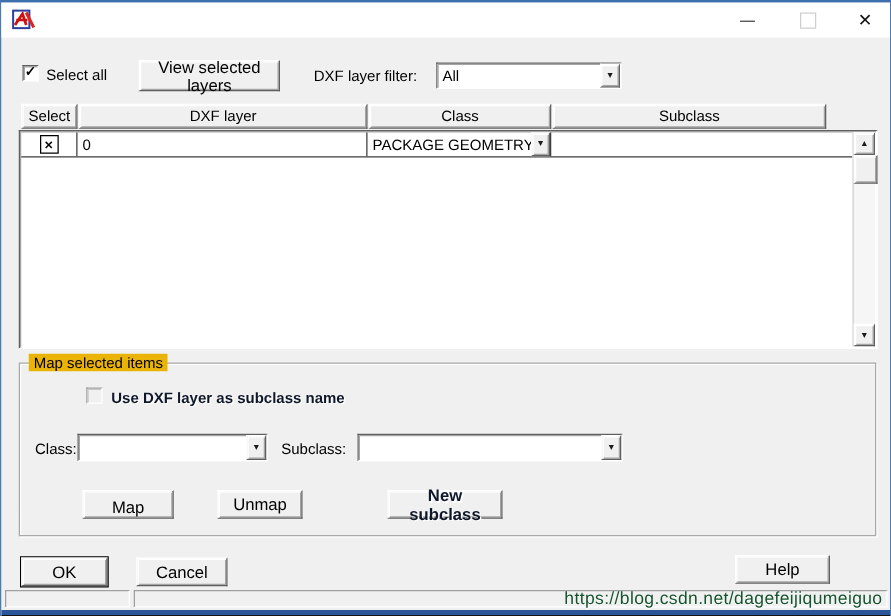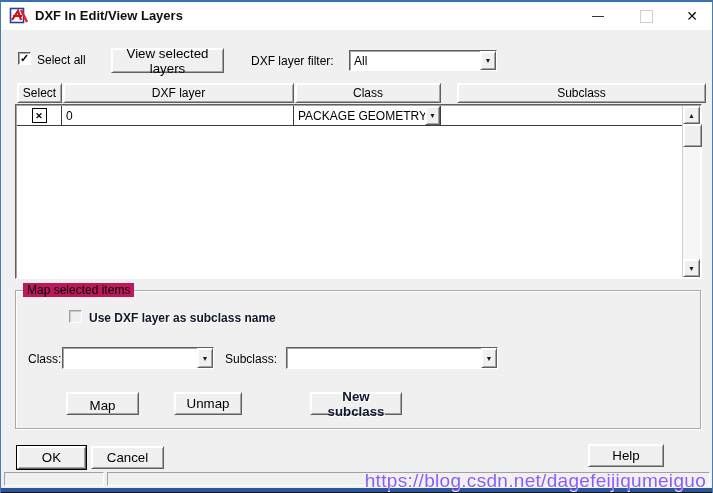--- a/index.html
+++ b/index.html
@@ -28,41 +28,40 @@
   .titlebar{left:0;top:0;width:100%;height:28px;background:#ffffff;}
   .title-text{left:34px;top:6px;font-size:13px;font-weight:bold;color:#101010;}
   .caption-btn{top:0;height:28px;width:38px;display:flex;align-items:center;justify-content:center;}
   .disabledtxt{color:#0f172a;text-shadow:1px 1px 0 #ffffff;font-weight:bold;}
   .combo{display:flex;align-items:center;box-sizing:border-box;}
   .combo .txt{flex:1;padding-left:4px;white-space:nowrap;overflow:hidden;}
   .combo-arrow{width:16px;align-self:stretch;display:flex;align-items:center;justify-content:center;font-size:7px;color:#1a1a1a;}
   .checkbox{width:13px;height:13px;display:flex;align-items:center;justify-content:center;
     font-size:11px;font-weight:bold;line-height:1;box-sizing:border-box;}
   .groupbox{border:1px solid #a9a9a9;box-shadow:inset 1px 1px 0 #ffffff, 1px 1px 0 #ffffff;}
-  .group-legend{background:#be185d;padding:0 4px;}
+  .group-legend{background:#eab308;padding:0 4px;}
   .hdr{font-size:12px;}
   .cell{position:absolute;top:0;height:19px;display:flex;align-items:center;box-sizing:border-box;}
   .vline{border-right:1px solid #3c3c3c;}
   .status-panel{background:#f0f0f0;border:1px solid;border-color:#a0a0a0 #ffffff #ffffff #a0a0a0;box-sizing:border-box;}
-  .watermark{font-size:19px;color:#8b5cf6;text-shadow:0 1px 0 #ffffff;letter-spacing:.3px;white-space:nowrap;}
+  .watermark{font-size:14px;color:#14532d;text-shadow:0 1px 0 #ffffff;letter-spacing:.3px;white-space:nowrap;}
   .scroll-btn{font-size:7px;color:#1a1a1a;}
 </style>
 </head>
 <body>
 
 <div class="win">
 
   <div class="abs titlebar">
     <svg class="abs" style="left:8px;top:5px;" width="20" height="18" viewBox="0 0 20 18">
       <rect x="1.5" y="1.5" width="13" height="14" fill="#ffffff" stroke="#2a3f9e" stroke-width="1.6"></rect>
       <path d="M3 13 L9 4 L12 13" stroke="#cc1111" stroke-width="2.2" fill="none"></path>
       <path d="M4 9 L13 9" stroke="#cc1111" stroke-width="2" fill="none"></path>
       <path d="M12 3 L18 15" stroke="#dd2222" stroke-width="2.4" fill="none"></path>
     </svg>
-    <span class="abs title-text">DXF In Edit/View Layers</span>
     <div class="abs caption-btn" style="left:578px;">
       <span style="font-size:12px;color:#111;">—</span>
     </div>
     <div class="abs caption-btn" style="left:626px;">
       <span style="width:11px;height:11px;border:1px solid #cfcfcf;display:inline-block;"></span>
     </div>
     <div class="abs caption-btn" style="left:672px;">
       <span style="font-size:14px;color:#111;">✕</span>
     </div>
   </div>
@@ -87,21 +86,21 @@
 
   <button class="abs raised btn hdr" style="left:16px;top:81px;width:45px;height:20px;">
     <span>Select</span>
   </button>
   <button class="abs raised btn hdr" style="left:62px;top:81px;width:231px;height:20px;">
     <span>DXF layer</span>
   </button>
   <button class="abs raised btn hdr" style="left:294px;top:81px;width:146px;height:20px;">
     <span>Class</span>
   </button>
-  <button class="abs raised btn hdr" style="left:456px;top:81px;width:249px;height:20px;">
+  <button class="abs raised btn hdr" style="left:441px;top:81px;width:219px;height:20px;">
     <span>Subclass</span>
   </button>
 
   <div class="abs sunken" style="left:14px;top:102px;width:687px;height:175px;background:#ffffff;">
 
     <div class="abs" style="left:1px;top:1px;right:19px;height:19px;border-bottom:1px solid #3c3c3c;">
       <div class="cell vline" style="left:0;width:45px;justify-content:center;">
         <span style="width:13px;height:13px;border:1px solid #000;background:#fff;display:flex;align-items:center;justify-content:center;font-size:9px;font-weight:bold;">✕</span>
       </div>
       <div class="cell vline" style="left:45px;width:232px;padding-left:4px;">
@@ -154,21 +153,21 @@
   <button class="abs raised btn" style="left:173px;top:390px;width:68px;height:23px;">
     <span>Unmap</span>
   </button>
   <button class="abs raised btn" style="left:309px;top:390px;width:92px;height:23px;">
     <span class="disabledtxt">New subclass</span>
   </button>
 
   <button class="abs raised btn default" style="left:16px;top:444px;width:69px;height:23px;">
     <span>OK</span>
   </button>
-  <button class="abs raised btn" style="left:90px;top:444px;width:73px;height:23px;">
+  <button class="abs raised btn" style="left:108px;top:444px;width:73px;height:23px;">
     <span>Cancel</span>
   </button>
   <button class="abs raised btn" style="left:587px;top:442px;width:76px;height:23px;">
     <span>Help</span>
   </button>
 
   <div class="abs status-panel" style="left:3px;top:470px;width:100px;height:14px;"></div>
   <div class="abs status-panel" style="left:106px;top:470px;width:603px;height:14px;"></div>
 
   <div class="abs" style="left:0;top:486px;width:713px;height:4px;background:#2a5699;"></div>

